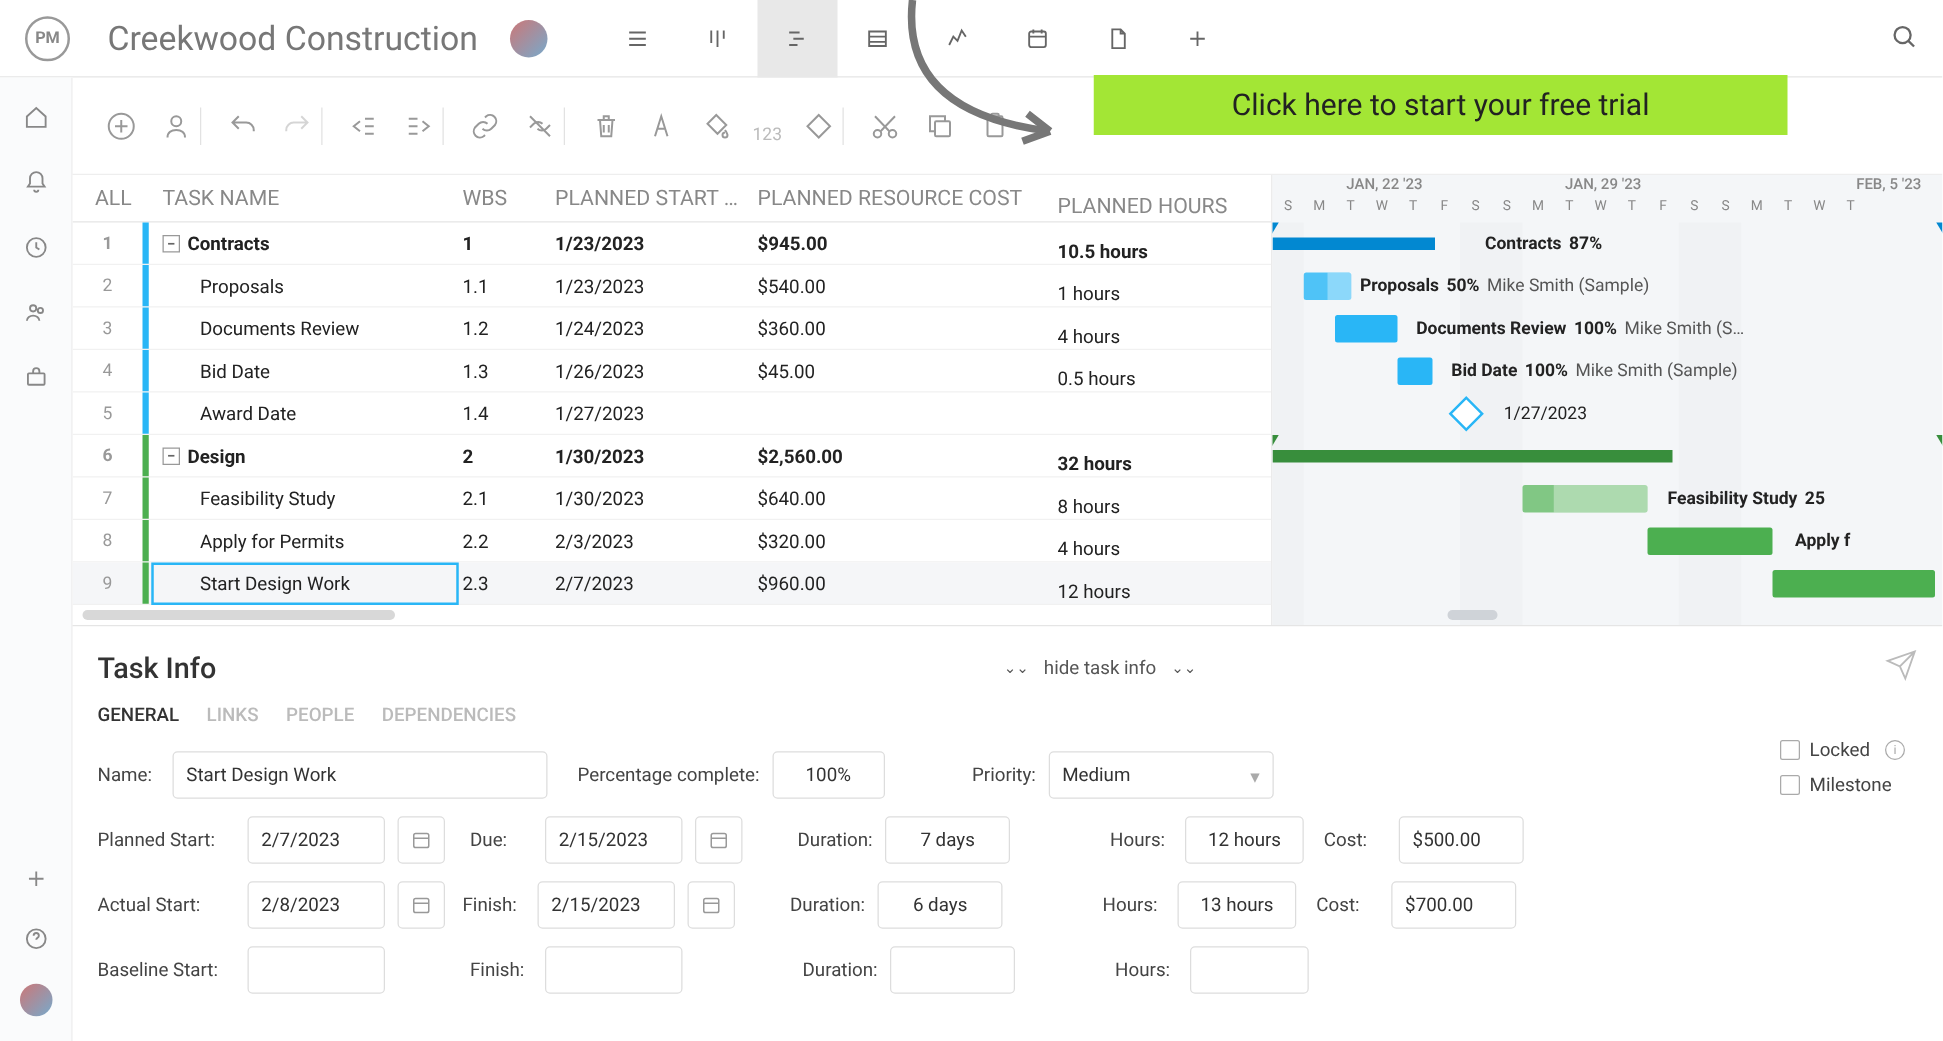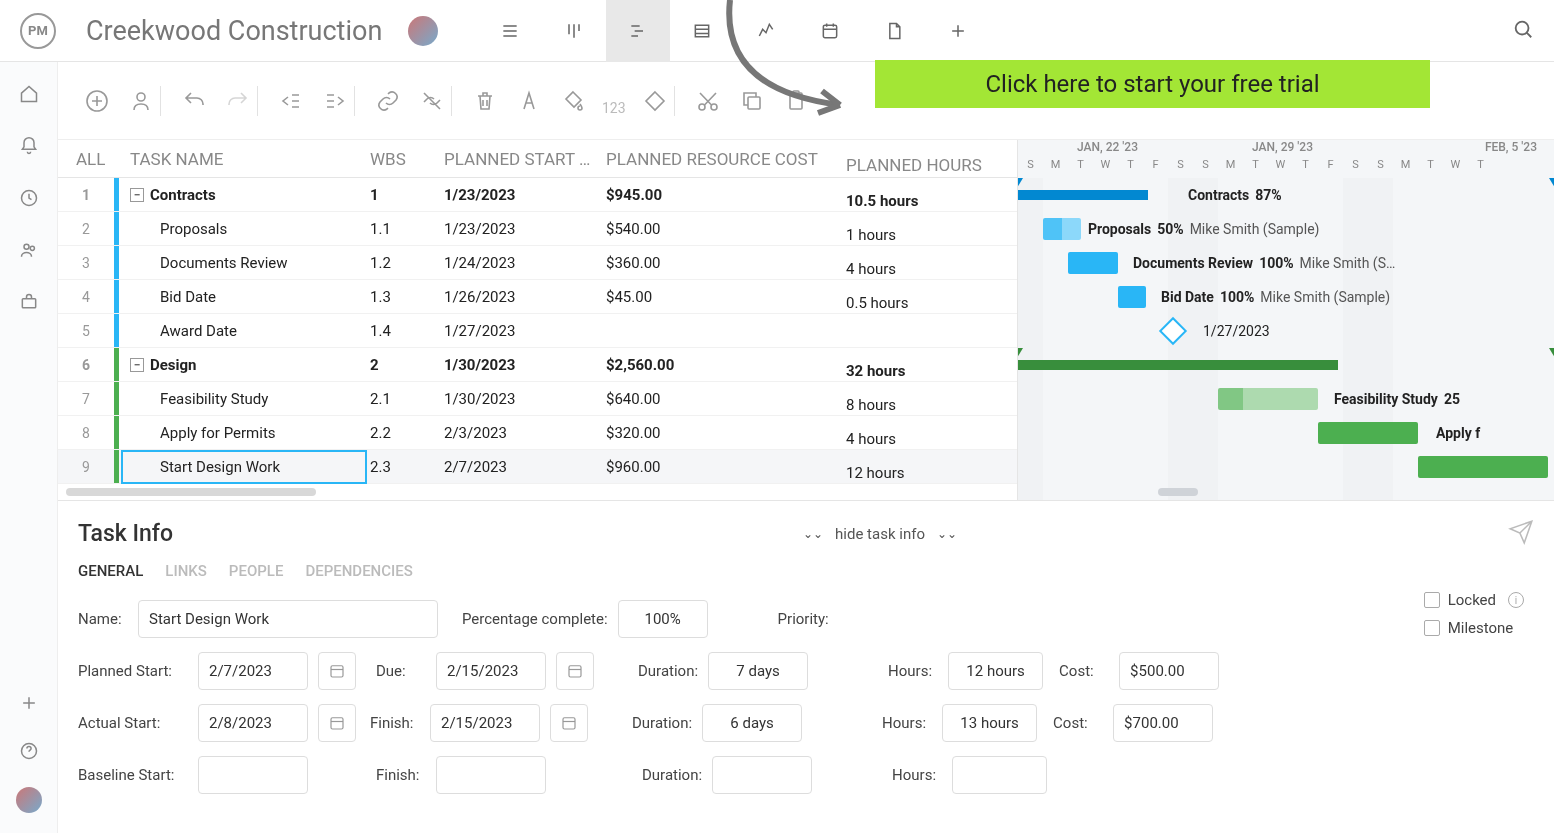--- a/index.html
+++ b/index.html
@@ -575,20 +575,21 @@
       </label>
   </div>
 
   <div class="fields">
     <div class="field-row">
       <span class="flabel">Name:</span>
       <div class="finput" style="width:300px">Start Design Work</div>
       <span class="flabel" style="margin-left:14px">Percentage complete:</span>
       <div class="finput" style="width:90px;justify-content:center">100%</div>
       <span class="flabel" style="margin-left:60px">Priority:</span>
+      <div class="finput fselect" style="width:180px">Medium</div>
     </div>
     <div class="field-row">
       <span class="flabel" style="width:110px">Planned Start:</span>
       <div class="finput" style="width:110px">2/7/2023</div>
       <div class="date-btn">
           <svg viewBox="0 0 24 24">
             <rect x="4" y="5" width="16" height="15" rx="2"></rect>
             <path d="M4 10h16"></path>
           </svg>
         </div>

